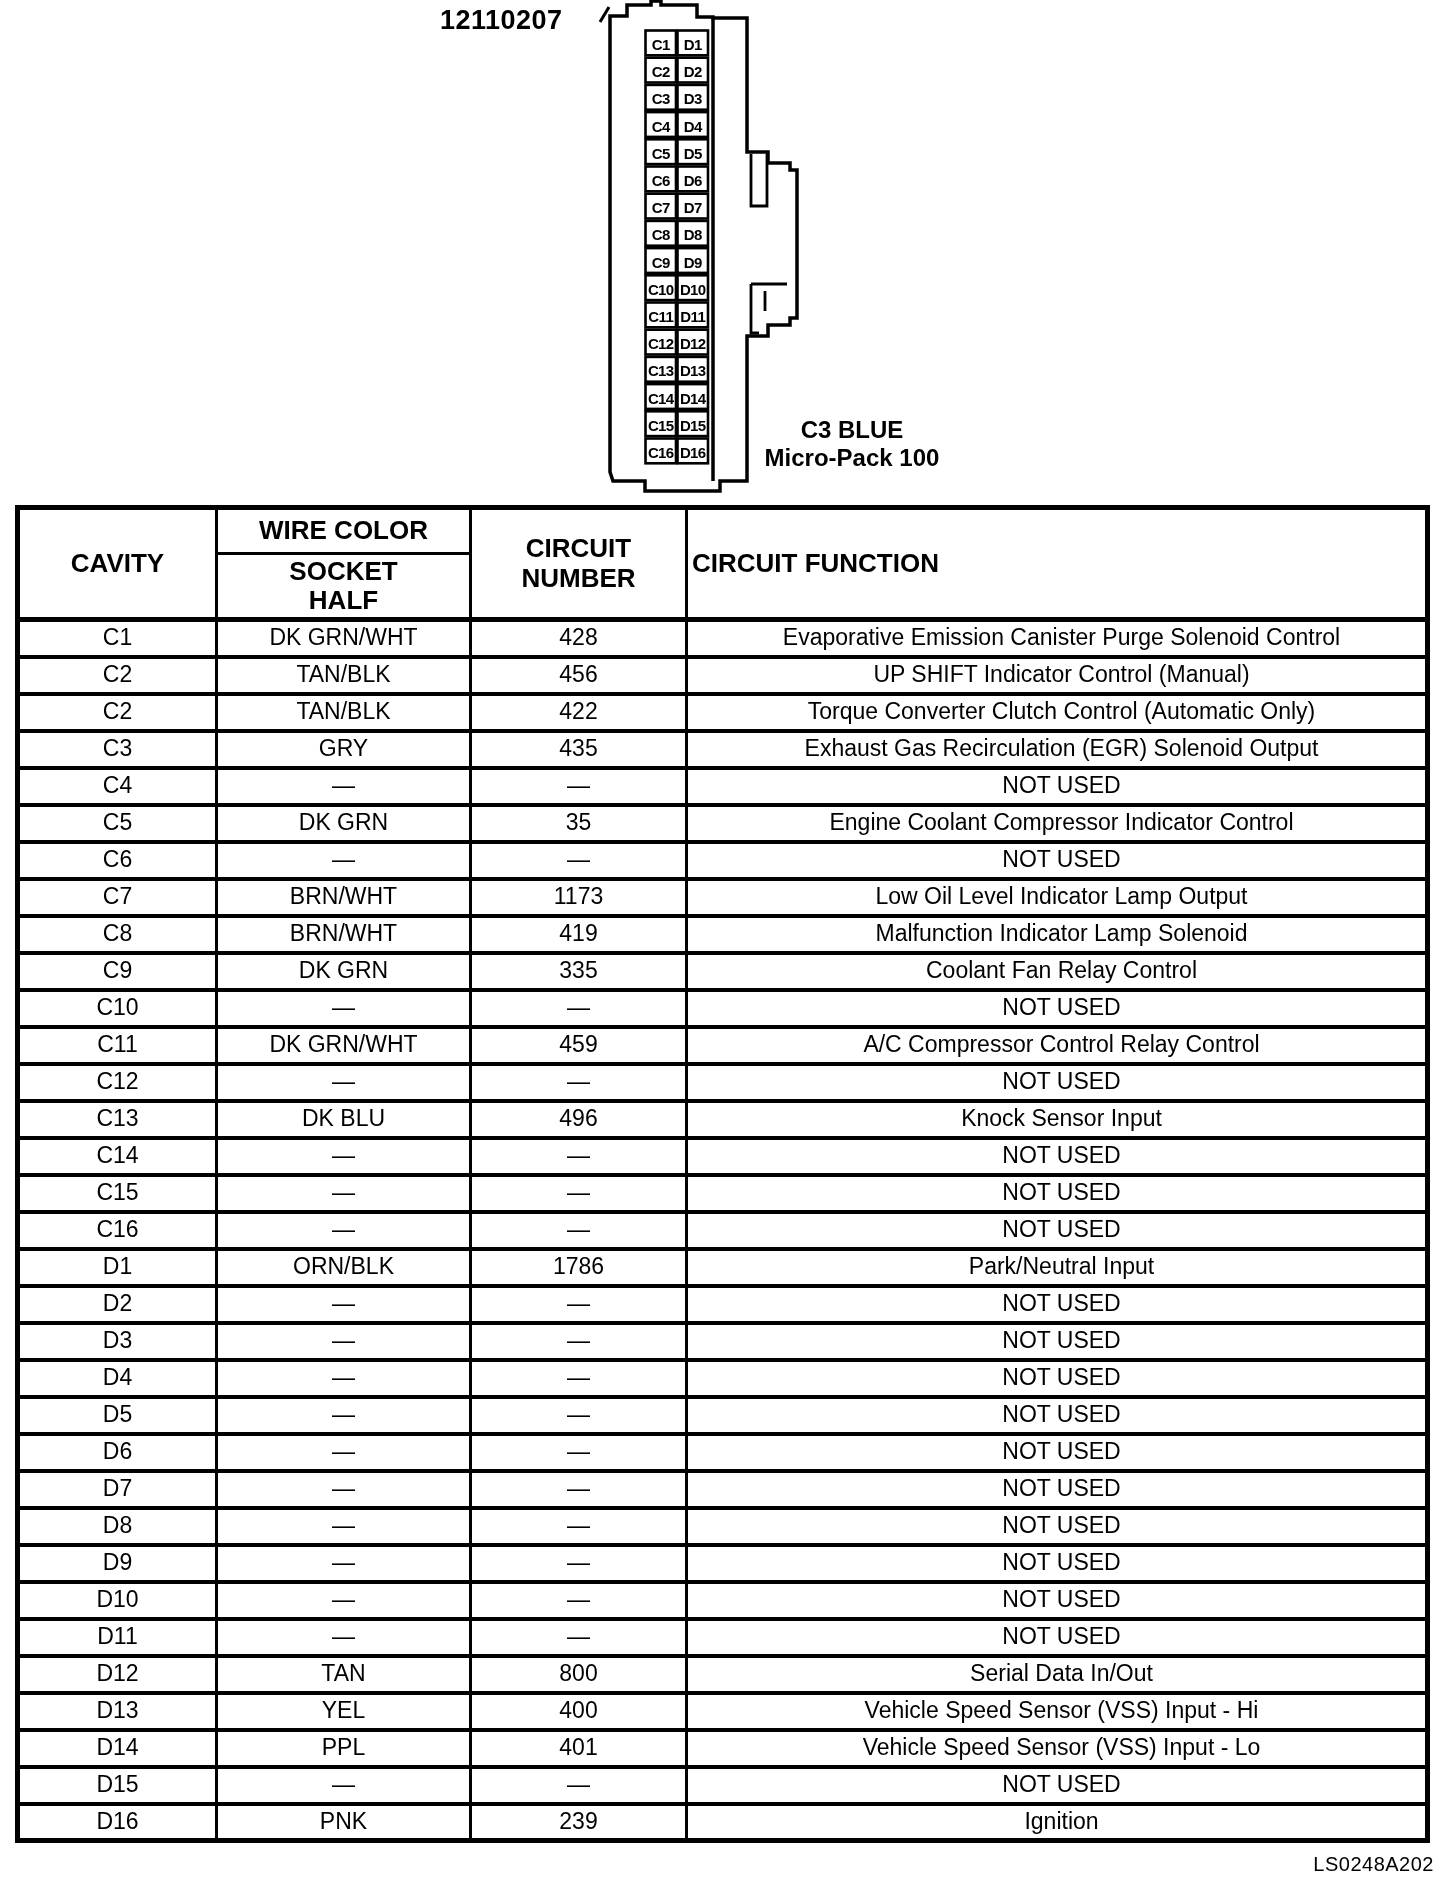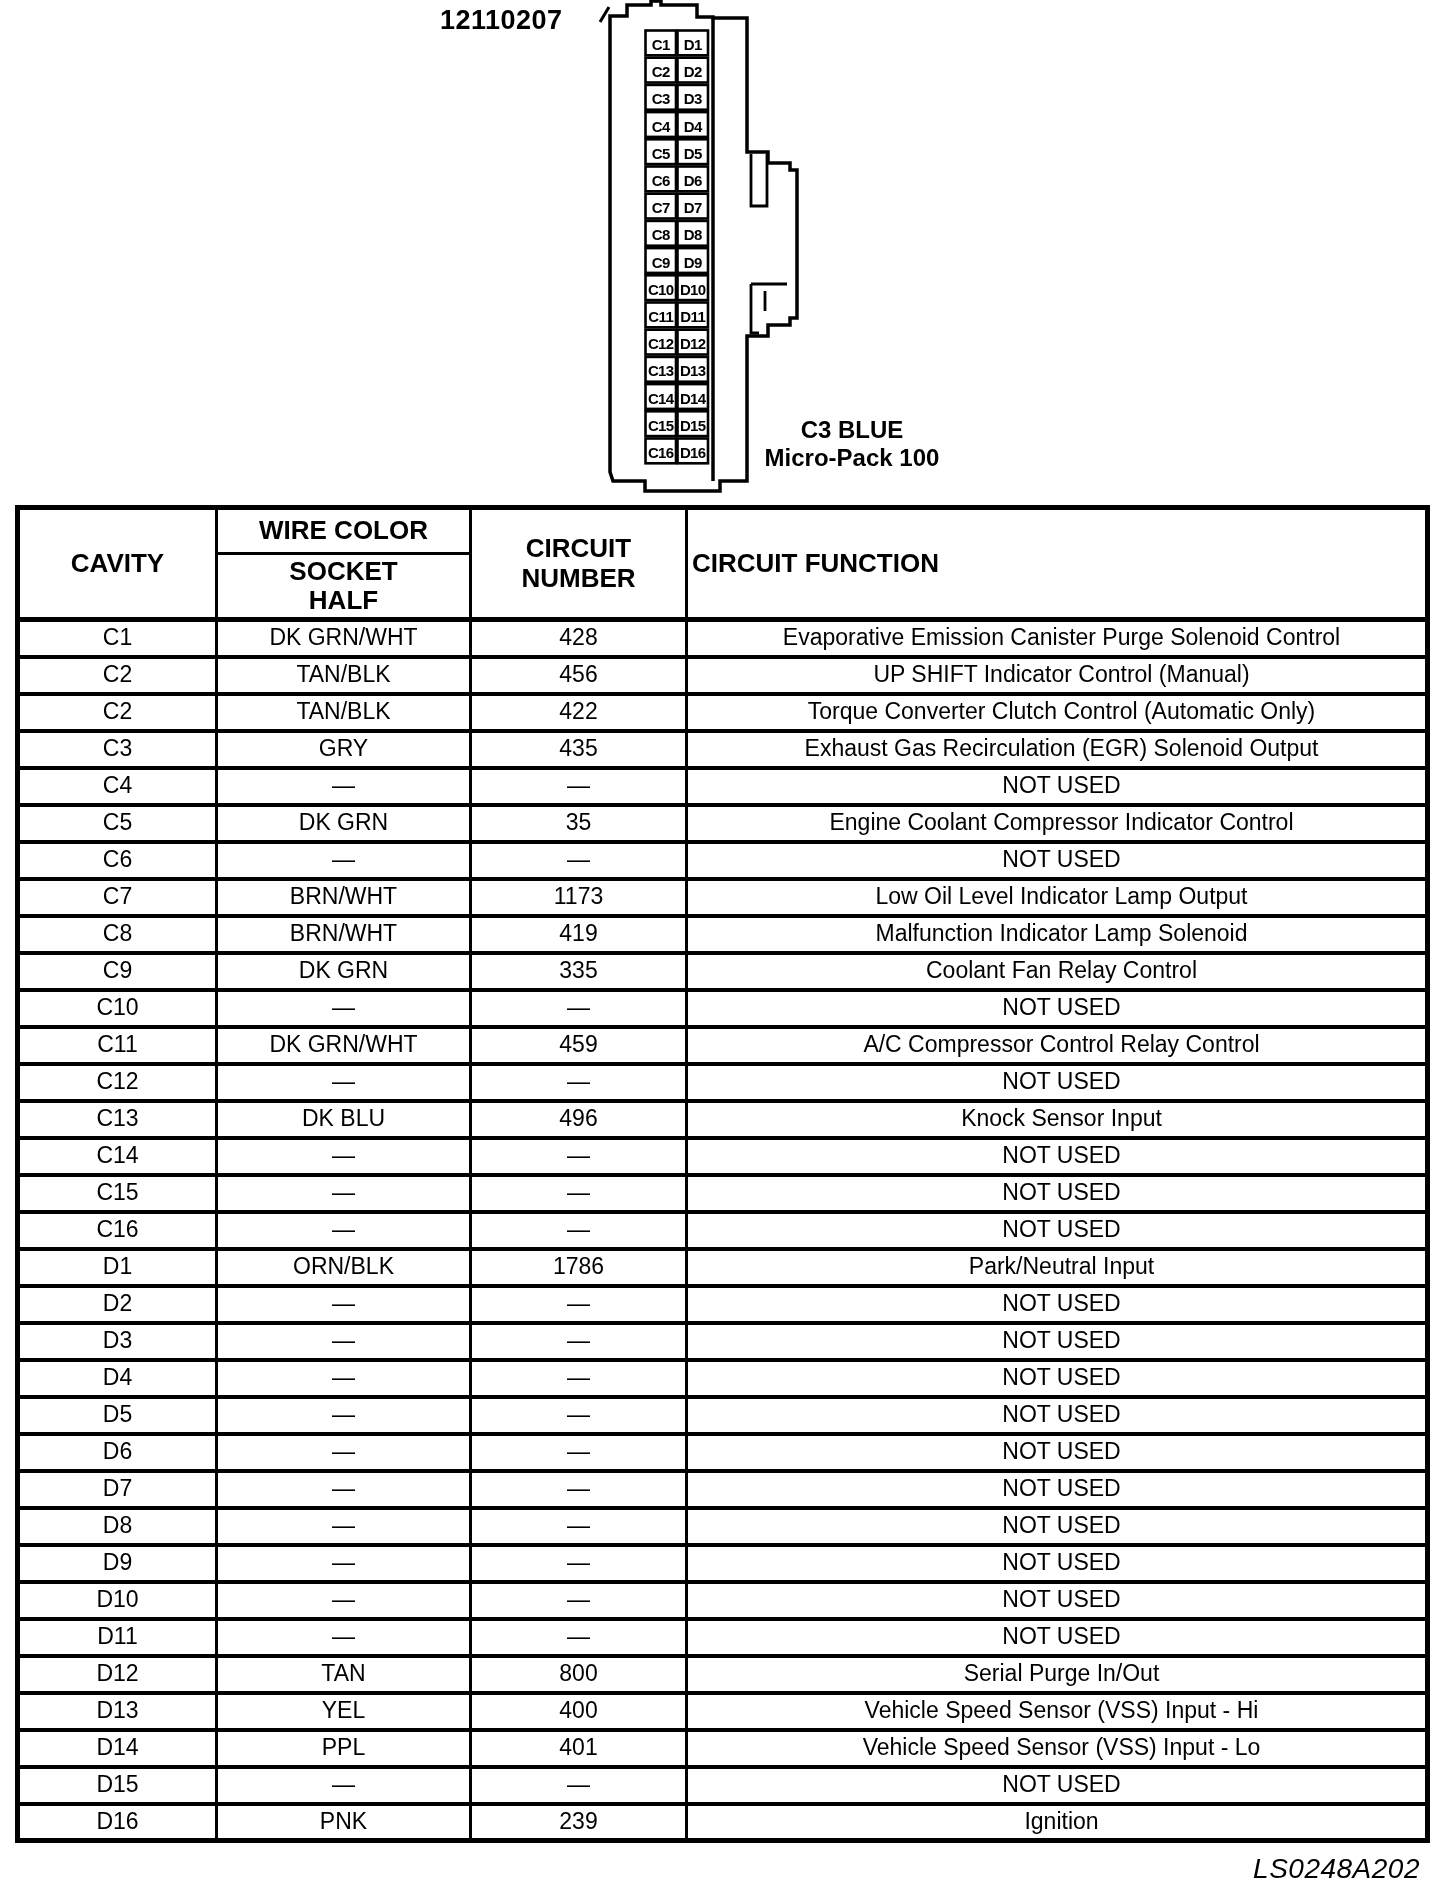--- a/index.html
+++ b/index.html
@@ -41,22 +41,22 @@
   .pinout thead th.func-header { text-align: left; }
   .pinout thead tr.hdr-top { height: 46px; }
   .pinout thead tr.hdr-bottom { height: 66px; }
   .pinout thead th[rowspan], .pinout thead tr.hdr-bottom th { border-bottom-width: 5px; }
   .pinout tbody tr { height: 37px; }
   .pinout tbody td { border-top-width: 4px; border-bottom-width: 4px; font-size: 23px; }
   .cell-center { text-align: center; }
   .cell-func { text-align: center; padding-left: 14px !important; }
 
   .figure-code {
-    position: absolute; right: 20px; top: 1853px;
-    font-size: 28px; letter-spacing: 0.5px; font-style: italic;
+    position: absolute; right: 6px; top: 1853px;
+    font-size: 20px; letter-spacing: 0.5px;
   }
 </style>
 </head>
 <body>
 
 <div class="page">
 
   <div class="part-number">12110207</div>
 
   <svg class="connector-svg" width="240" height="500" viewBox="570 0 240 500">
@@ -332,21 +332,21 @@
         <tr>
           <td class="cell-center">D11</td>
           <td class="cell-center">—</td>
           <td class="cell-center">—</td>
           <td class="cell-func">NOT USED</td>
         </tr>
         <tr>
           <td class="cell-center">D12</td>
           <td class="cell-center">TAN</td>
           <td class="cell-center">800</td>
-          <td class="cell-func">Serial Purge In/Out</td>
+          <td class="cell-func">Serial Data In/Out</td>
         </tr>
         <tr>
           <td class="cell-center">D13</td>
           <td class="cell-center">YEL</td>
           <td class="cell-center">400</td>
           <td class="cell-func">Vehicle Speed Sensor (VSS) Input - Hi</td>
         </tr>
         <tr>
           <td class="cell-center">D14</td>
           <td class="cell-center">PPL</td>

